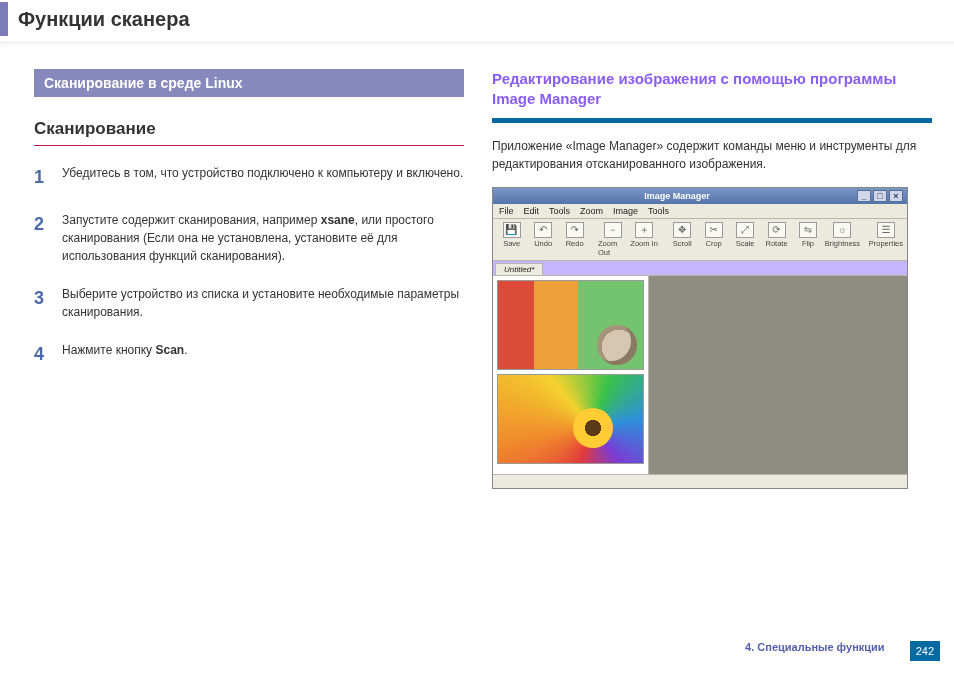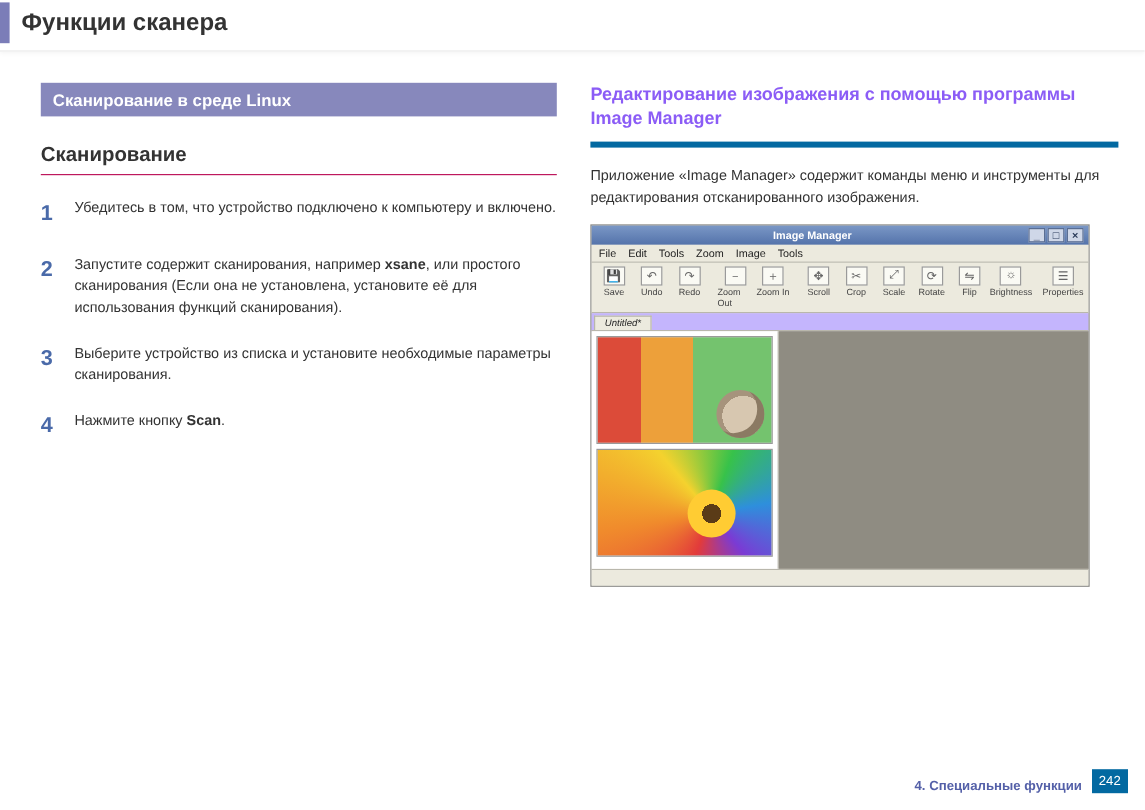--- a/index.html
+++ b/index.html
@@ -193,21 +193,21 @@
   }
   .statusbar {
     height:14px;
     background:#eceade;
     border-top:1px solid #b9b7ac;
   }
   
   .footer {
     position:absolute;
     bottom:14px; right:14px;
-    display:flex; align-items:flex-end; gap:8px;
+    display:flex; align-items:flex-start; gap:25px;
     font-size:11px;
     margin-top:26px;
   }
   .footer-chapter { color:#5460a8; font-weight:700; }
   .page-badge {
     background:#0369a1; color:#fff;
     padding:4px 6px; font-weight:400;
   }
 </style>
 </head>

